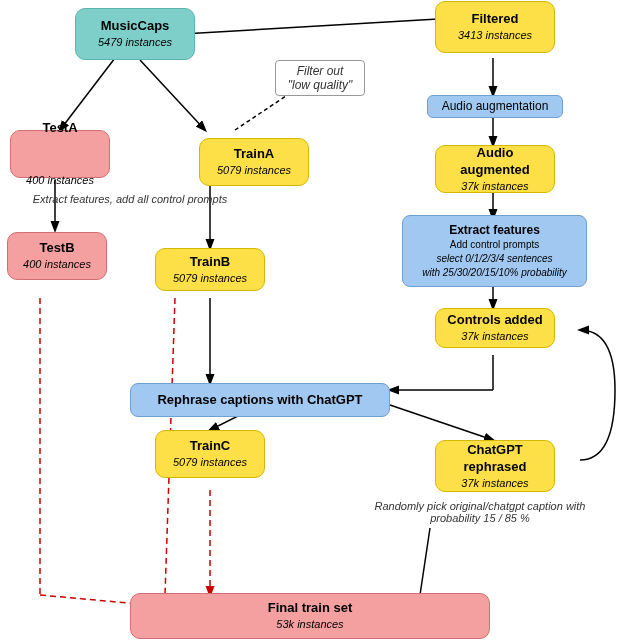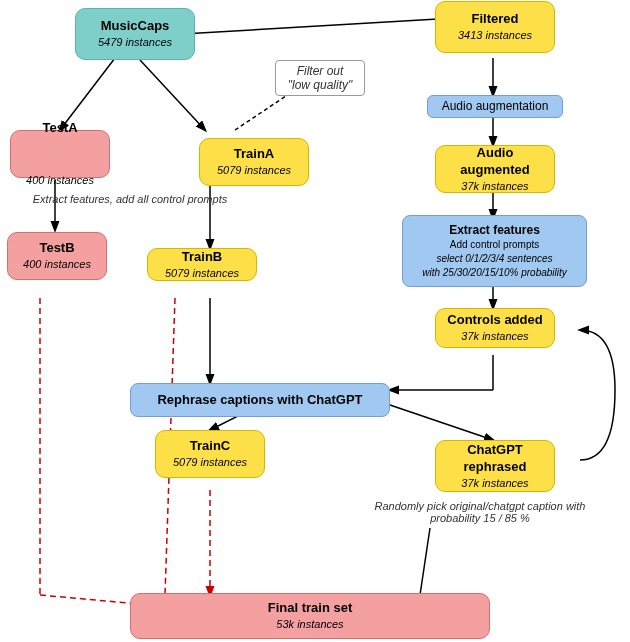--- a/index.html
+++ b/index.html
@@ -160,21 +160,21 @@
 
   <div class="label-text" style="left:10px; top:193px; width:240px;">
     <span>Extract features, add all control prompts</span>
   </div>
 
   <div class="node pink" style="left:7px; top:232px; width:100px; height:48px;">
     <span class="node-title">TestB</span>
     <span class="node-sub">400 instances</span>
   </div>
 
-  <div class="node yellow" style="left:147px; top:248px; width:110px; height:33px;">
+  <div class="node yellow" style="left:155px; top:248px; width:110px; height:43px;">
     <span class="node-title">TrainB</span>
     <span class="node-sub">5079 instances</span>
   </div>
 
   <div class="node blue" style="left:130px; top:383px; width:260px; height:34px; border-radius:8px;">
     <span class="node-title">Rephrase captions with ChatGPT</span>
   </div>
 
   <div class="node yellow" style="left:155px; top:430px; width:110px; height:48px;">
     <span class="node-title">TrainC</span>

